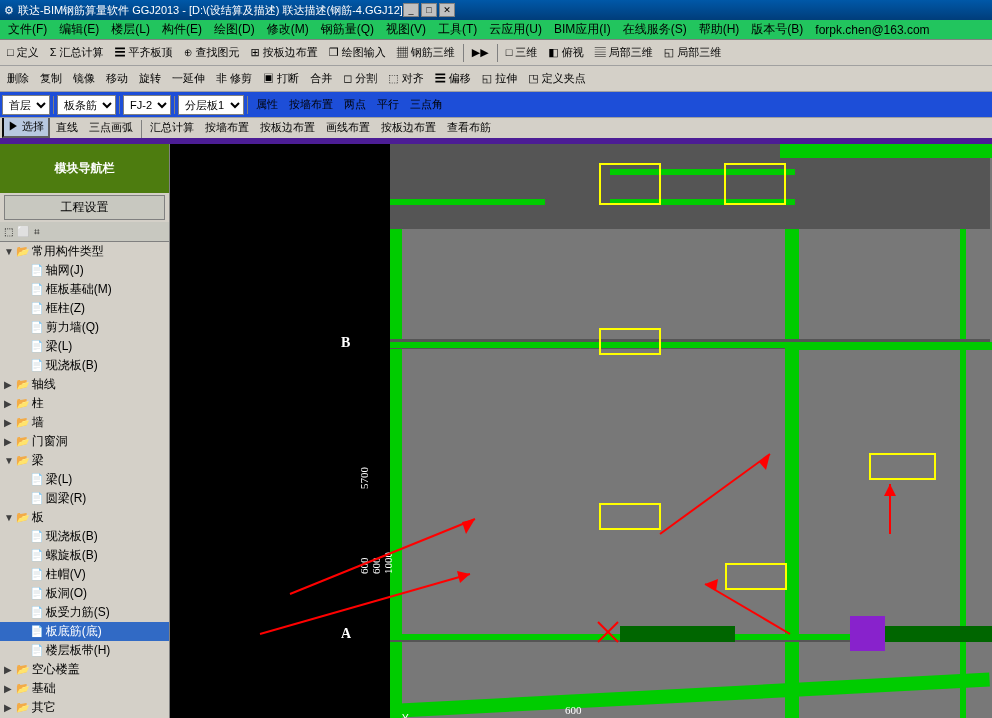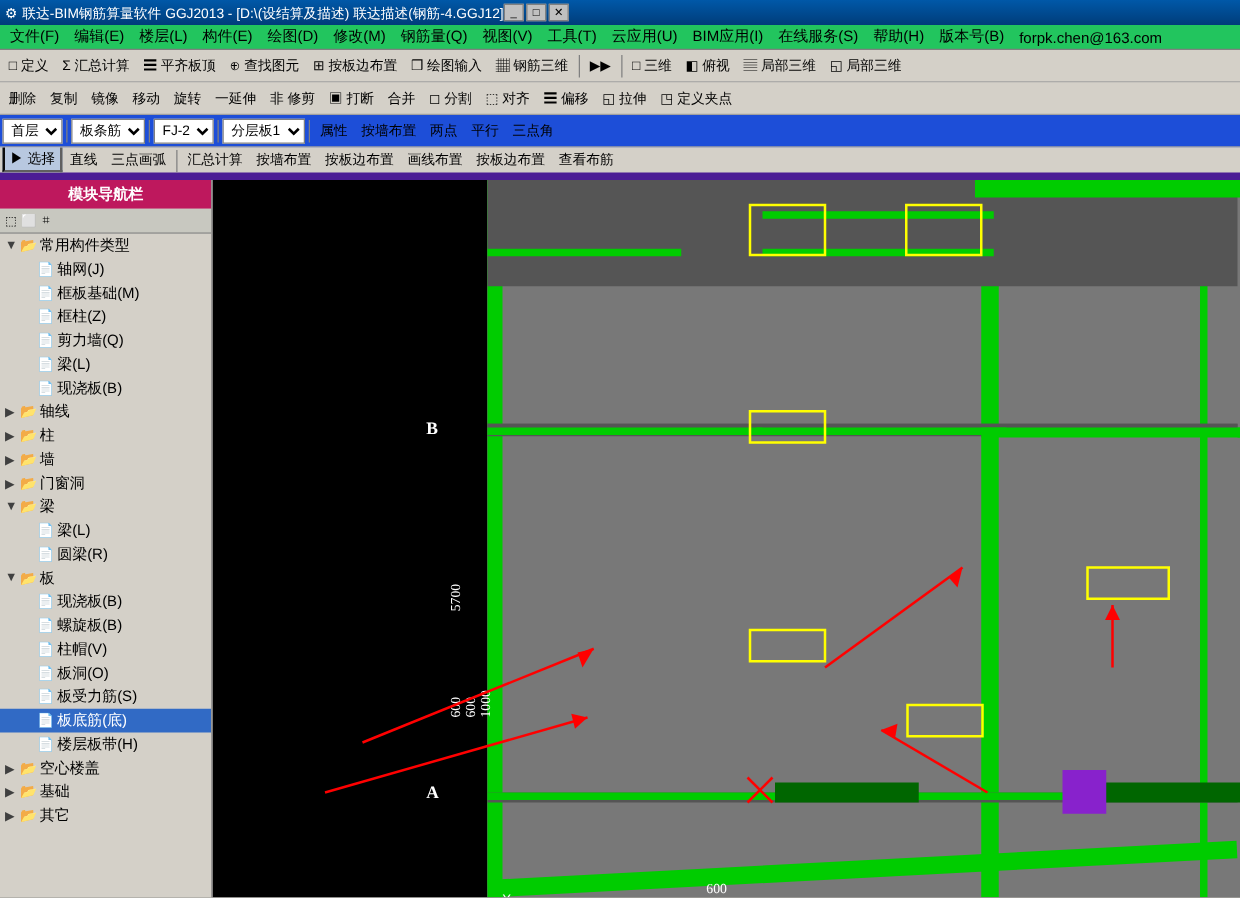--- a/index.html
+++ b/index.html
@@ -81,24 +81,24 @@
     
     #sidebar {
       width: 170px;
       background: #d4d0c8;
       border-right: 1px solid #808080;
       display: flex;
       flex-direction: column;
       overflow: hidden;
     }
     #sidebar-header {
-      background: #be185d;
+      background: #4d7c0f;
       color: white;
       text-align: center;
-      padding: 3px 2px;
+      padding: 16px 2px;
       font-size: 12px;
       font-weight: bold;
     }
     .sidebar-btn {
       background: #c8c8c0;
       border: 1px solid #808080;
       margin: 2px 4px;
       padding: 3px 6px;
       text-align: center;
       cursor: pointer;
@@ -248,20 +248,21 @@
     <span class="tb-btn">按板边布置</span>
     <span class="tb-btn">画线布置</span>
     <span class="tb-btn">按板边布置</span>
     <span class="tb-btn">查看布筋</span>
   </div>
 
 <div id="main-area">
 
   <div id="sidebar">
     <div id="sidebar-header">模块导航栏</div>
+    <div class="sidebar-btn">工程设置</div>
 
     <div style="height:20px; background:#c8c8c0; border-bottom:1px solid #808080; display:flex; align-items:center; padding:0 4px; gap:4px;">
       <span style="font-size:10px;">⬚</span>
       <span style="font-size:10px;">⬜</span>
       <span style="font-size:10px;">⌗</span>
     </div>
     <div id="tree-area">
     <div class="tree-item">
           <span class="tree-indent" style="width: 0px;"></span>
           <span class="tree-expand">▼</span>

